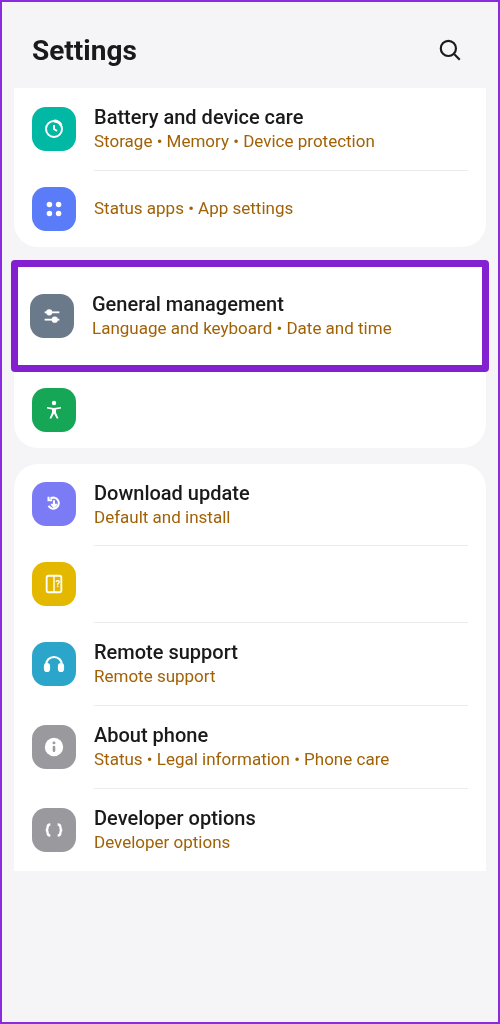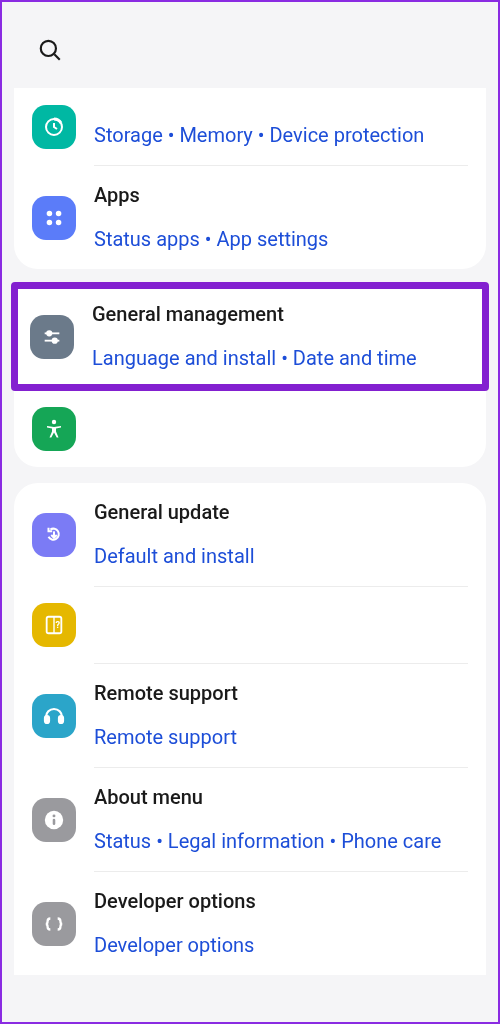--- a/index.html
+++ b/index.html
@@ -56,105 +56,106 @@
       flex: 1;
       min-width: 0;
     }
     .row-title {
       font-size: 20px;
       font-weight: 500;
       color: #1a1a1a;
       line-height: 1.3;
     }
     .row-subtitle {
-      font-size: 20px;
-      color: #1d4ed8;
+      font-size: 17px;
+      color: #a16207;
       line-height: 1.4;
-      margin-top: 17px;
+      margin-top: 0;
     }
     .divider {
       height: 1px;
       background: #ececec;
       margin-left: 80px;
       margin-right: 18px;
     }
     .highlight-wrap {
       border: 7px solid #8320d0;
       border-radius: 4px;
       margin: -3px 9px -3px 9px;
       background: #fff;
     }
     .highlight-wrap .row {
-      padding: 12px 12px;
+      padding: 24px 12px;
     }
     .card-top-cut {
       border-top-left-radius: 0;
       border-top-right-radius: 0;
     }
     .card-bottom-cut {
       border-bottom-left-radius: 0;
       border-bottom-right-radius: 0;
     }
   </style>
 </head>
 <body>
 
 <div class="header">
+  <div class="header-title">Settings</div>
   <div class="search-icon-wrap">
     <svg width="26" height="26" viewBox="0 0 24 24" fill="none" stroke="#1a1a1a" stroke-width="2">
       <circle cx="10.5" cy="10.5" r="7"></circle>
       <line x1="16" y1="16" x2="21" y2="21"></line>
     </svg>
   </div>
 </div>
 
 <div class="card card-top-cut">
   <div class="row">
     <div class="icon-circle" style="background:#00b8a3">
       <svg width="24" height="24" viewBox="0 0 24 24" fill="none" stroke="#fff" stroke-width="2">
           <circle cx="12" cy="12" r="8"></circle>
           <path d="M12 4 a8 8 0 0 1 7 4" stroke-width="3"></path>
           <polyline points="12,8 12,12 15,14" stroke-width="2"></polyline>
         </svg>
     </div>
     <div class="row-text">
+      <div class="row-title">Battery and device care</div>
       <div class="row-subtitle">Storage  •  Memory  •  Device protection</div>
     </div>
   </div>
   <div class="divider"></div>
   <div class="row">
     <div class="icon-circle" style="background:#5b7cf9">
       <svg width="22" height="22" viewBox="0 0 24 24" fill="#fff">
           <circle cx="7" cy="7" r="3"></circle>
           <circle cx="17" cy="7" r="3"></circle>
           <circle cx="7" cy="17" r="3"></circle>
           <circle cx="17" cy="17" r="3"></circle>
         </svg>
     </div>
     <div class="row-text">
-      <div class="row-title">Apps</div>
       <div class="row-subtitle">Status apps  •  App settings</div>
     </div>
   </div>
 </div>
 
 <div>
   <div class="highlight-wrap">
     <div class="row">
       <div class="icon-circle" style="background:#6b7a8a">
         <svg width="22" height="22" viewBox="0 0 24 24" fill="none" stroke="#fff" stroke-width="2">
             <line x1="4" y1="8" x2="20" y2="8"></line>
             <circle cx="9" cy="8" r="2.4" fill="#fff"></circle>
             <line x1="4" y1="16" x2="20" y2="16"></line>
             <circle cx="15" cy="16" r="2.4" fill="#fff"></circle>
           </svg>
       </div>
       <div class="row-text">
         <div class="row-title">General management</div>
-        <div class="row-subtitle">Language and install  •  Date and time</div>
+        <div class="row-subtitle">Language and keyboard  •  Date and time</div>
       </div>
     </div>
   </div>
   <div class="card card-top-cut" style="margin-top:3px">
     <div class="row">
       <div class="icon-circle" style="background:#15a656">
         <svg width="24" height="24" viewBox="0 0 24 24" fill="#fff">
             <circle cx="12" cy="5" r="2.2"></circle>
             <path d="M5 9 l7 1 7-1 v1.5 l-5 1 v3 l2.5 6 h-1.8 l-2.7-5 -2.7 5 h-1.8 l2.5-6 v-3 l-5-1 z"></path>
           </svg>
@@ -169,21 +170,21 @@
   <div class="row">
     <div class="icon-circle" style="background:#7b7bf5">
       <svg width="22" height="22" viewBox="0 0 24 24" fill="none" stroke="#fff" stroke-width="2.2">
           <path d="M6 14 a6 6 0 1 0 2-8"></path>
           <polyline points="6,4 6,8 10,8"></polyline>
           <polyline points="9,12 12,15 15,12"></polyline>
           <line x1="12" y1="8" x2="12" y2="15"></line>
         </svg>
     </div>
     <div class="row-text">
-      <div class="row-title">General update</div>
+      <div class="row-title">Download update</div>
       <div class="row-subtitle">Default and install</div>
     </div>
   </div>
   <div class="divider"></div>
   <div class="row">
     <div class="icon-circle" style="background:#e5b800">
       <svg width="22" height="22" viewBox="0 0 24 24" fill="#fff">
           <rect x="4" y="3" width="16" height="18" rx="2" fill="none" stroke="#fff" stroke-width="2"></rect>
           <line x1="12" y1="3" x2="12" y2="21" stroke="#fff" stroke-width="1.5"></line>
           <text x="16" y="15" font-size="10" text-anchor="middle" fill="#fff" font-weight="bold">?</text>
@@ -207,21 +208,21 @@
   <div class="divider"></div>
   <div class="row">
     <div class="icon-circle" style="background:#9a9a9e">
       <svg width="22" height="22" viewBox="0 0 24 24" fill="#fff">
           <circle cx="12" cy="12" r="10" fill="#fff"></circle>
           <circle cx="12" cy="7.5" r="1.6" fill="#9a9a9e"></circle>
           <rect x="10.6" y="10.5" width="2.8" height="7" rx="1.4" fill="#9a9a9e"></rect>
         </svg>
     </div>
     <div class="row-text">
-      <div class="row-title">About menu</div>
+      <div class="row-title">About phone</div>
       <div class="row-subtitle">Status  •  Legal information  •  Phone care</div>
     </div>
   </div>
   <div class="divider"></div>
   <div class="row">
     <div class="icon-circle" style="background:#9a9a9e">
       <svg width="22" height="22" viewBox="0 0 24 24" fill="none" stroke="#fff" stroke-width="2.5">
           <path d="M8 6 c-3 0-3 3-3 3 s0 3-2 3 c2 0 2 3 2 3 s0 3 3 3"></path>
           <path d="M16 6 c3 0 3 3 3 3 s0 3 2 3 c-2 0-2 3-2 3 s0 3-3 3"></path>
         </svg>

